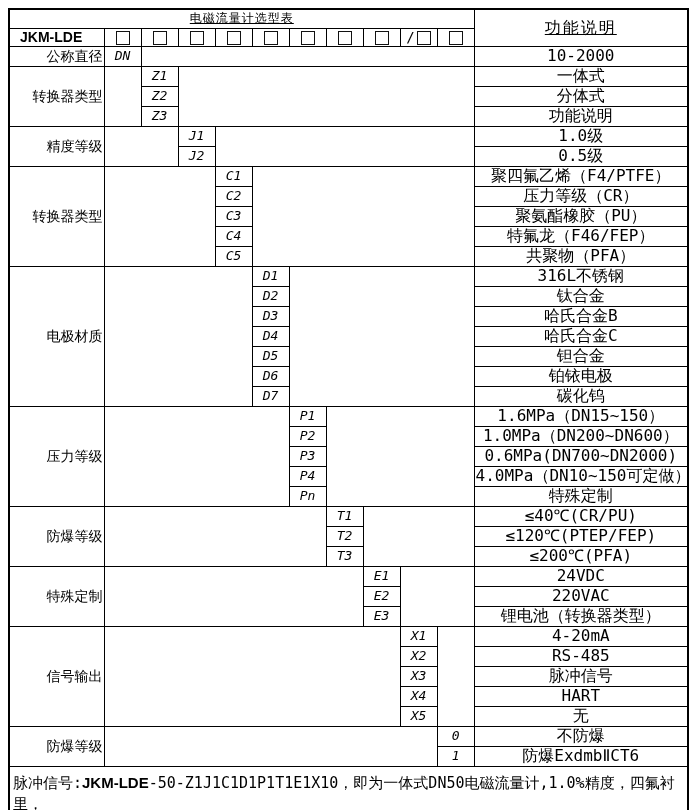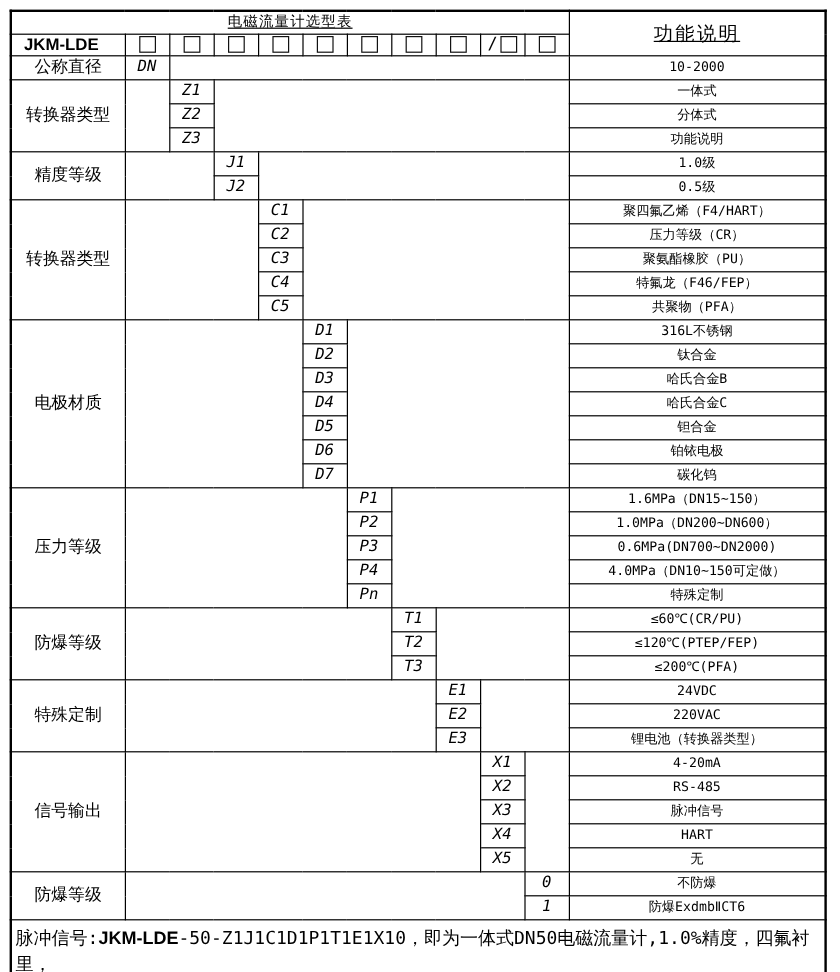--- a/index.html
+++ b/index.html
@@ -5,23 +5,23 @@
   html,body{margin:0;padding:0;background:#fff;width:700px;}
   body{font-family:"DejaVu Sans Mono","Liberation Sans",sans-serif;color:#000;}
   .wrap{padding:8px 8px 2px 8px;}
   table.sel{border-collapse:collapse;width:681px;table-layout:fixed;border:2px solid #000;}
   td{border:1px solid #000;height:19px;padding:0 1px;text-align:center;vertical-align:middle;
      font-size:13px;line-height:1.15;overflow:hidden;white-space:nowrap;}
   td.title{font-size:12px;height:18px;letter-spacing:1px;text-decoration:underline;}
   td.fn{font-size:16px;letter-spacing:2px;text-decoration:underline;}
   td.model{font-family:"Liberation Sans",sans-serif;font-weight:bold;font-size:14px;
            text-align:left;padding-left:10px;height:17px;}
-  td.cat{font-size:14px;}
+  td.cat{font-size:14px;text-align:right;}
   td.code{font-size:13px;font-style:italic;}
-  td.desc{font-size:11px;}
+  td.desc{font-size:16px;}
   td.cbcell{height:17px;}
   .cbox{display:inline-block;width:12px;height:12px;border:1.6px solid #111;
         vertical-align:middle;background:#fff;}
   .slash{font-size:14px;margin-right:2px;vertical-align:middle;}
   td.ft{height:auto;text-align:left;font-size:15px;padding:5px 3px 3px 3px;white-space:normal;}
   .ft-l1{text-align:left;line-height:21px;}
   .bmodel{font-family:"Liberation Sans",sans-serif;font-weight:bold;}
 </style>
 </head>
 <body>
@@ -95,21 +95,21 @@
 <tr>
   <td class="code">J2</td>
   <td class="desc">0.5级</td>
 </tr>
 
 <tr>
   <td class="cat" rowspan="5">转换器类型</td>
   <td class="sp" rowspan="5" colspan="3"></td>
   <td class="code">C1</td>
   <td class="sp" rowspan="5" colspan="6"></td>
-  <td class="desc">聚四氟乙烯（F4/HART）</td>
+  <td class="desc">聚四氟乙烯（F4/PTFE）</td>
 </tr>
 <tr>
   <td class="code">C2</td>
   <td class="desc">压力等级（CR）</td>
 </tr>
 <tr>
   <td class="code">C3</td>
   <td class="desc">聚氨酯橡胶（PU）</td>
 </tr>
 <tr>
@@ -175,21 +175,21 @@
 <tr>
   <td class="code">Pn</td>
   <td class="desc">特殊定制</td>
 </tr>
 
 <tr>
   <td class="cat" rowspan="3">防爆等级</td>
   <td class="sp" rowspan="3" colspan="6"></td>
   <td class="code">T1</td>
   <td class="sp" rowspan="3" colspan="3"></td>
-  <td class="desc">≤60℃(CR/PU)</td>
+  <td class="desc">≤40℃(CR/PU)</td>
 </tr>
 <tr>
   <td class="code">T2</td>
   <td class="desc">≤120℃(PTEP/FEP)</td>
 </tr>
 <tr>
   <td class="code">T3</td>
   <td class="desc">≤200℃(PFA)</td>
 </tr>
 

